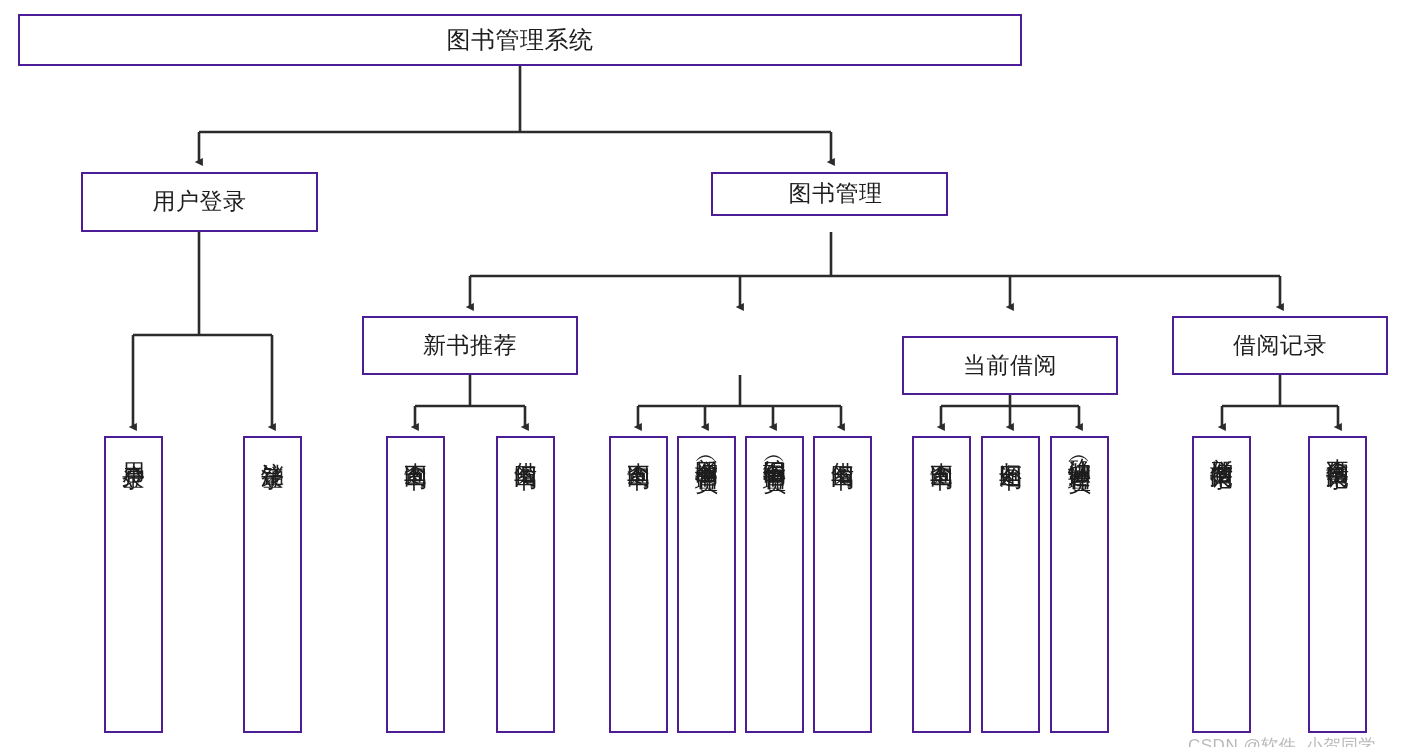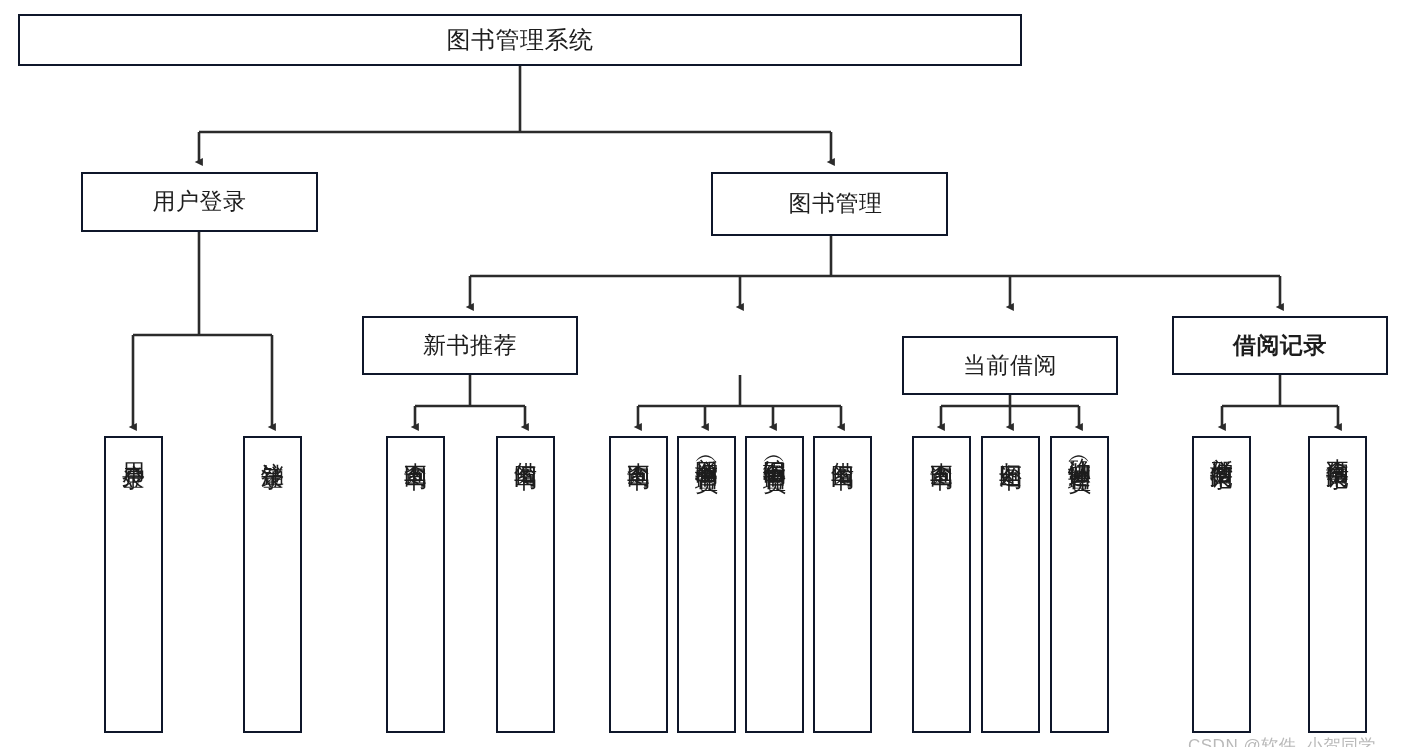--- a/index.html
+++ b/index.html
@@ -23,21 +23,21 @@
     left: 0;
     top: 0;
     width: 1405px;
     height: 747px;
     pointer-events: none;
   }
   .node {
     position: absolute;
     box-sizing: border-box;
     background: #ffffff;
-    border: 2px solid #0f172a;
+    border: 2px solid #4c1d95;
     display: flex;
     align-items: center;
     justify-content: center;
     color: #1d1d1d;
   }
   .node-label {
     display: block;
     text-align: center;
     line-height: 1.12;
     letter-spacing: 0.5px;
@@ -133,31 +133,31 @@
     </g>
   </svg>
 
   <div class="node horiz root" style="left:18px; top:14px; width:1004px; height:52px;">
     <span class="node-label">图书管理系统</span>
   </div>
 
   <div class="node horiz" style="left:81px; top:172px; width:237px; height:60px;">
     <span class="node-label">用户登录</span>
   </div>
-  <div class="node horiz" style="left:711px; top:172px; width:237px; height:64px;padding-left:12px;">
+  <div class="node horiz" style="left:711px; top:172px; width:237px; height:44px;padding-left:12px;">
     <span class="node-label">图书管理</span>
   </div>
 
   <div class="node horiz" style="left:362px; top:316px; width:216px; height:59px;font-family:Liberation Serif, serif;">
     <span class="node-label">新书推荐</span>
   </div>
   <div class="node horiz" style="left:902px; top:316px; width:216px; height:59px;margin-top:20px;">
     <span class="node-label">当前借阅</span>
   </div>
-  <div class="node horiz" style="left:1172px; top:316px; width:216px; height:59px;font-weight:bold;">
+  <div class="node horiz" style="left:1172px; top:316px; width:216px; height:59px;">
     <span class="node-label">借阅记录</span>
   </div>
 
   <div class="node leaf" style="left:104px; top:436px; width:59px; height:297px;">
     <span class="node-label">用户登录</span>
   </div>
   <div class="node leaf" style="left:243px; top:436px; width:59px; height:297px;">
     <span class="node-label">注销登录</span>
   </div>
 

